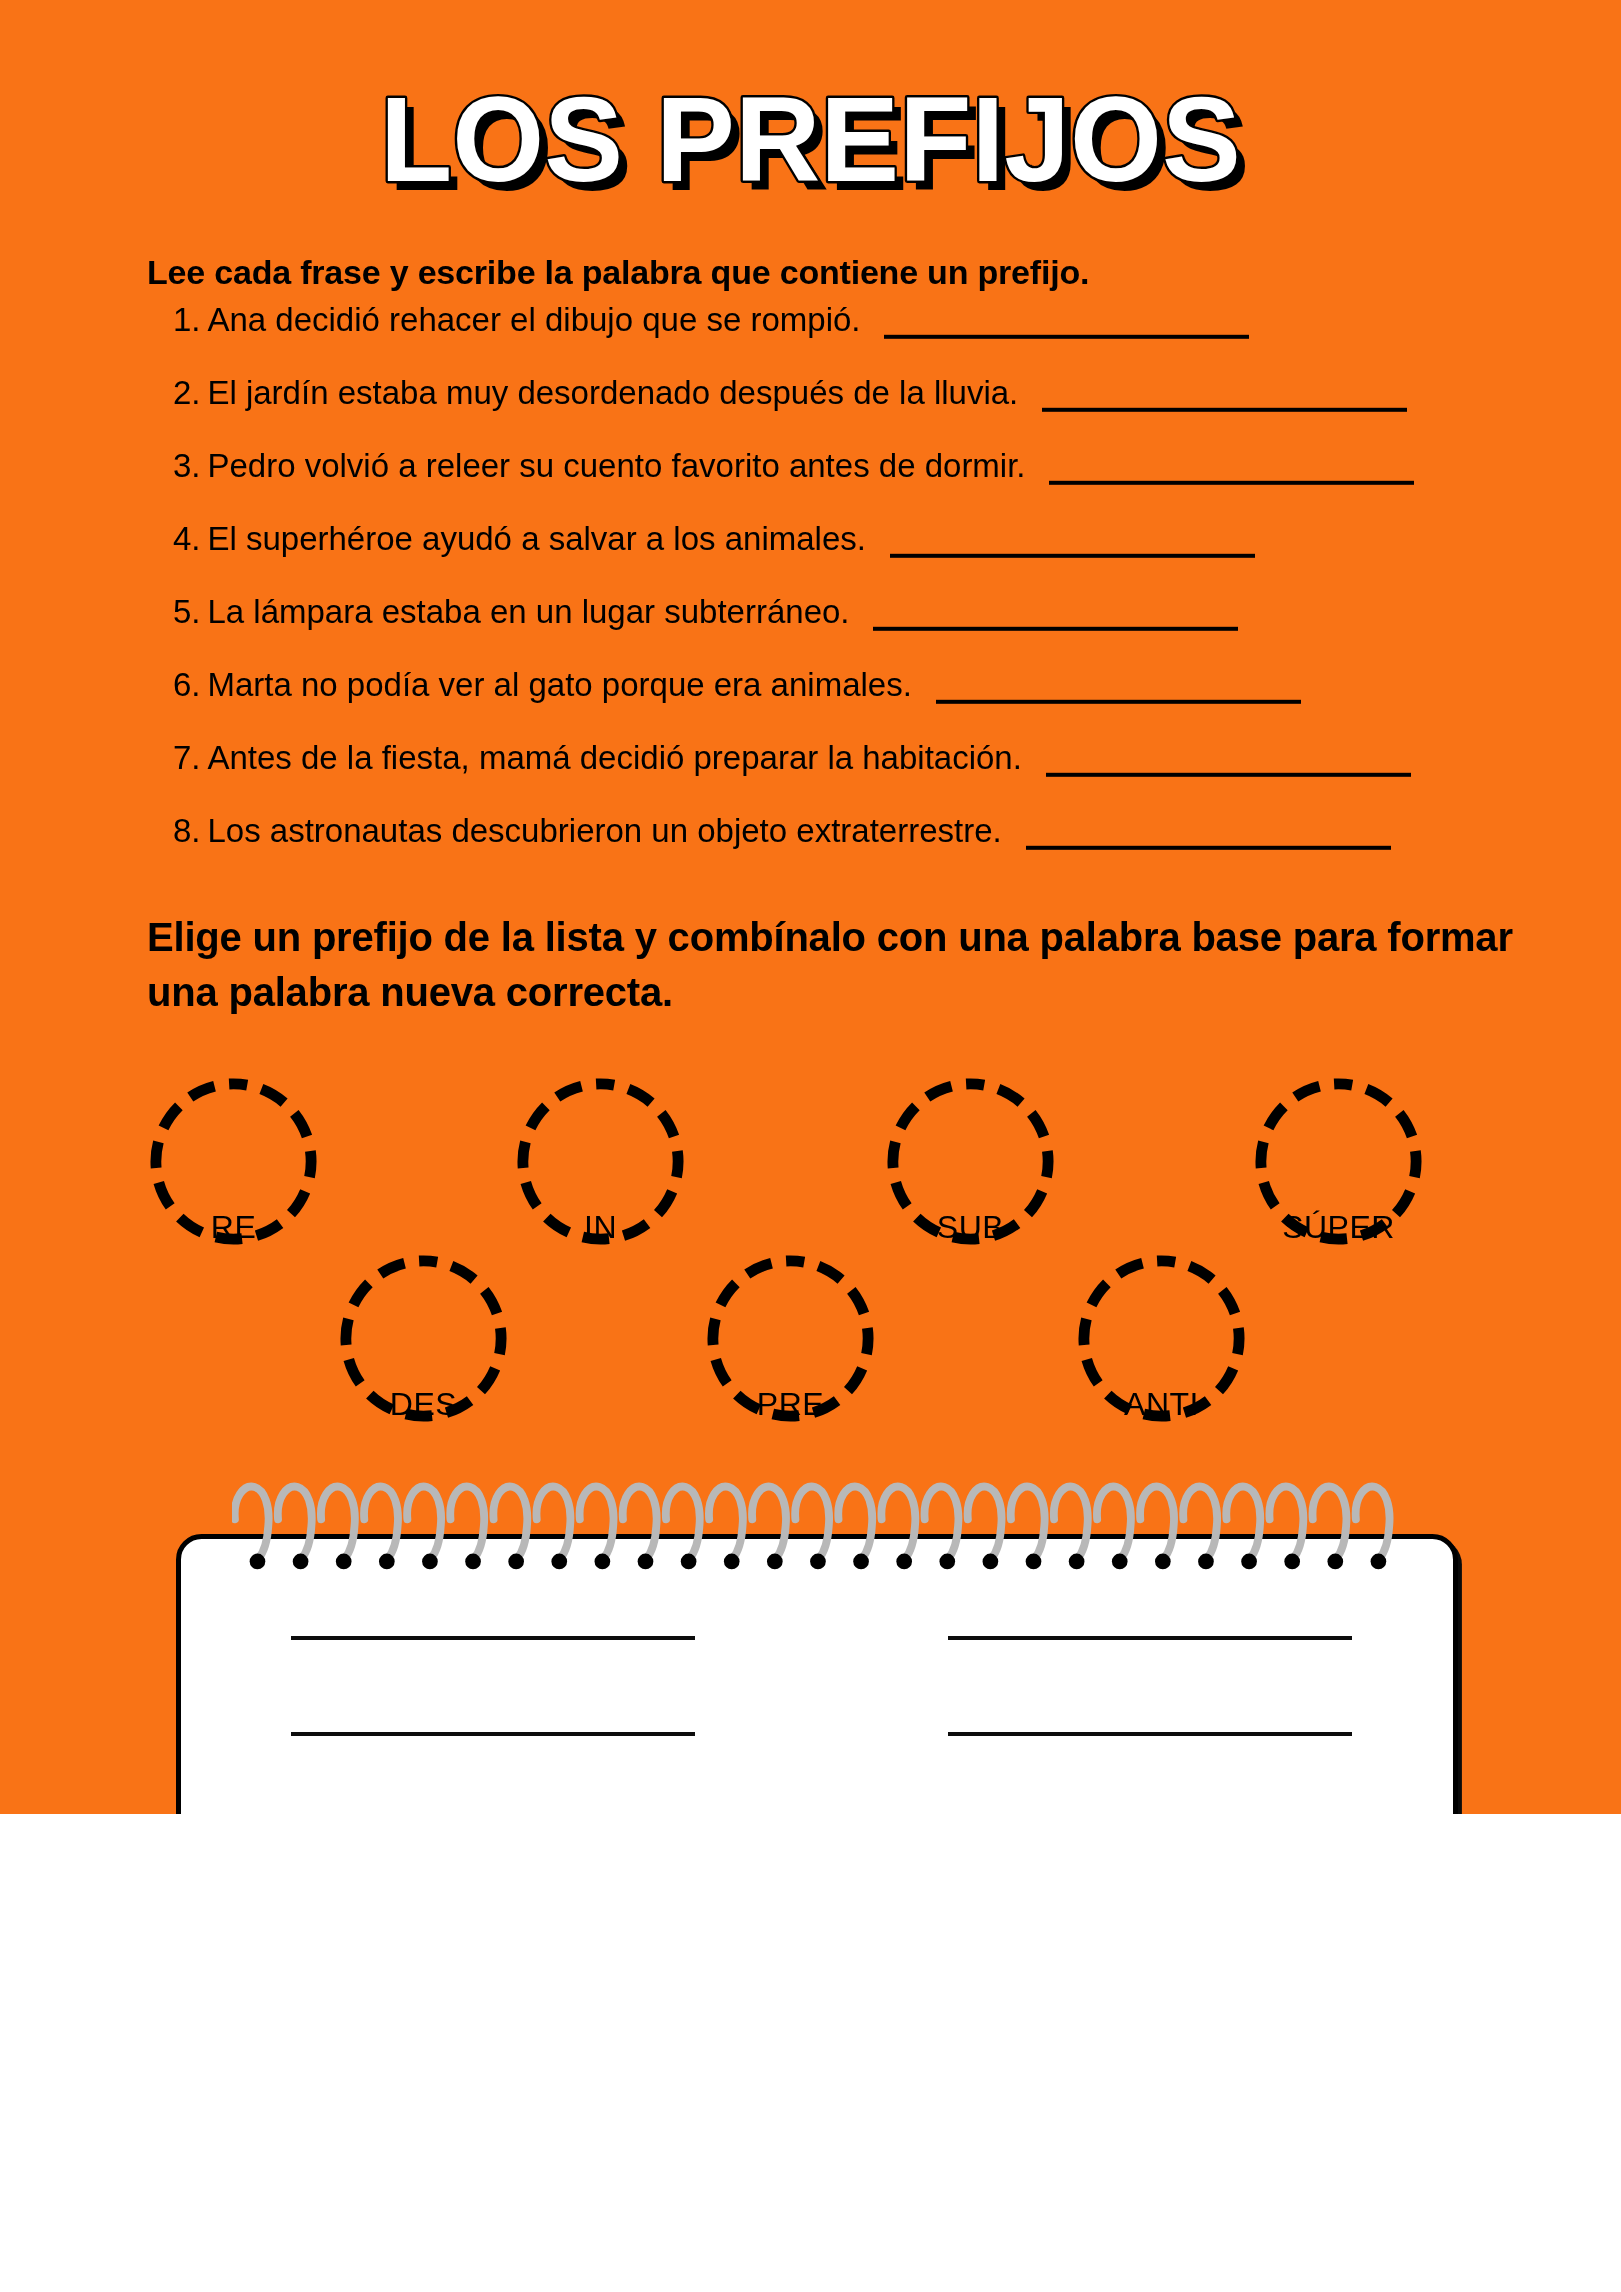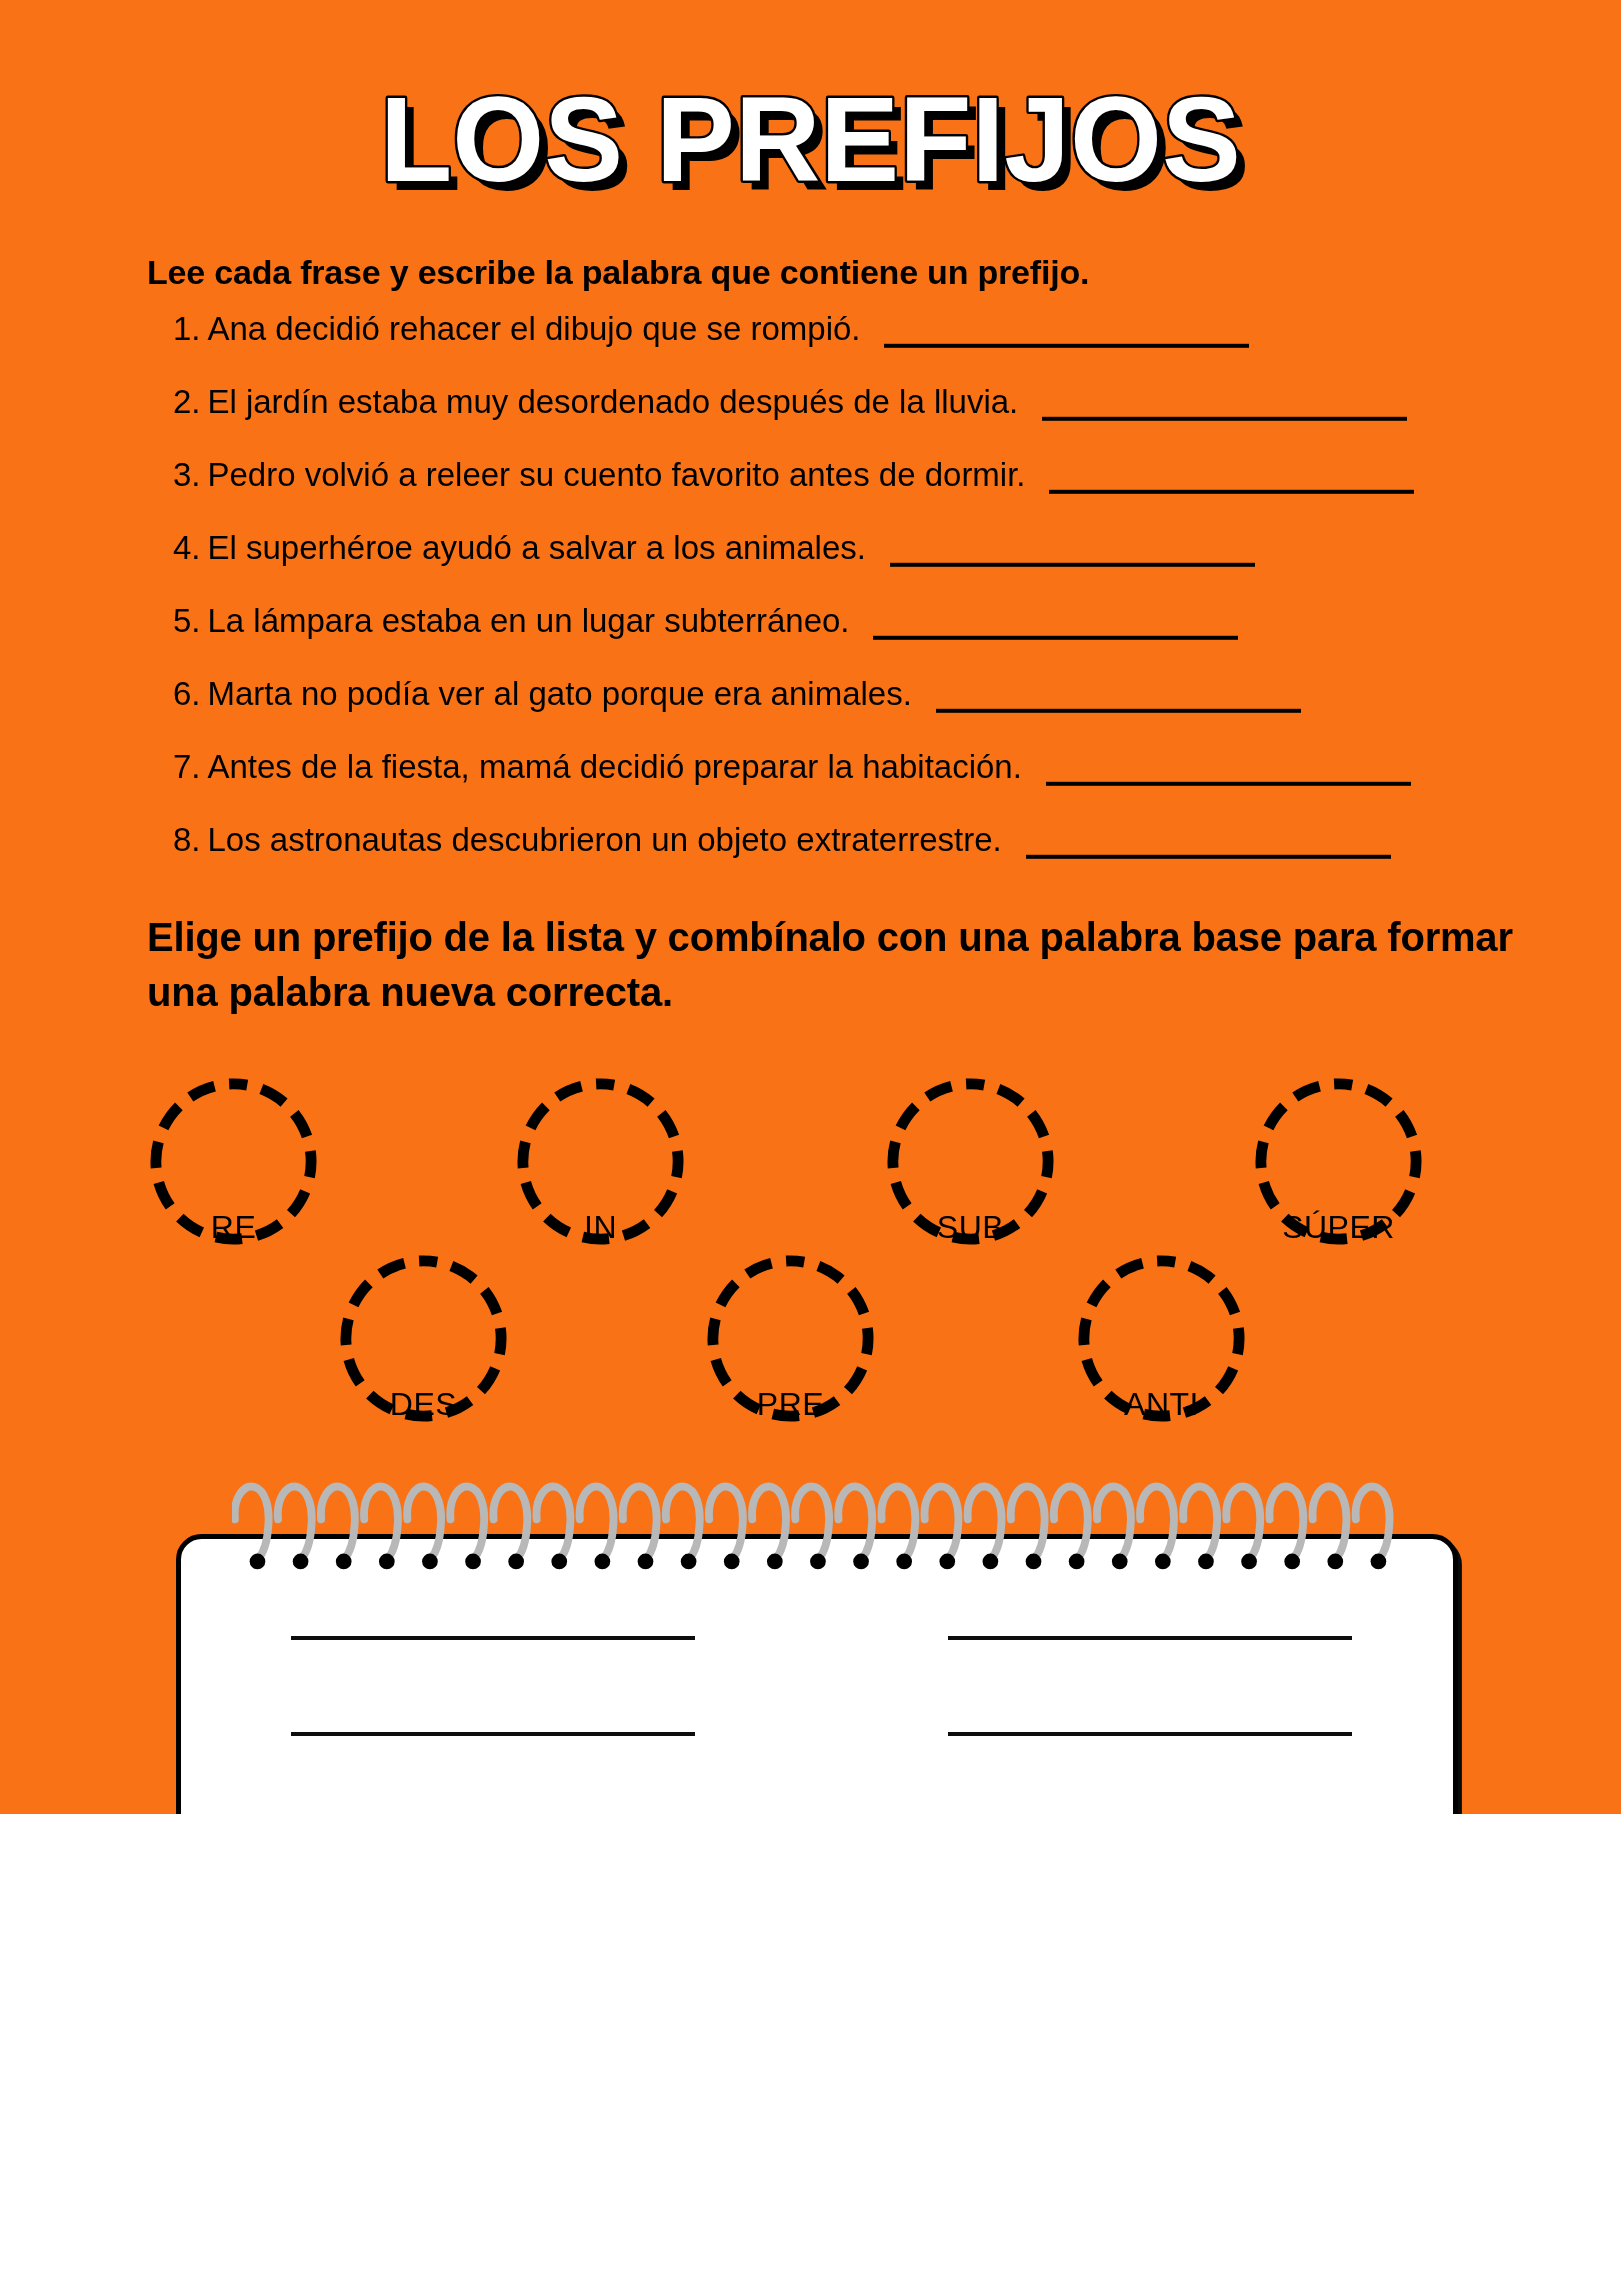--- a/index.html
+++ b/index.html
@@ -23,21 +23,21 @@
     font-weight:bold;font-size:124px;fill:#ffffff;
     stroke:#000;stroke-width:5px;paint-order:stroke;stroke-linejoin:round;
   }
   
   .s1-heading{
     position:absolute;left:147px;top:253px;
     font-size:34px;font-weight:bold;letter-spacing:-0.2px;
     white-space:nowrap;
     text-align:right;
   }
-  .items{position:absolute;left:173px;top:309px;width:1392px;}
+  .items{position:absolute;left:173px;top:300px;width:1392px;}
   .item{
     height:73px;
     font-size:33px;line-height:39px;
     white-space:nowrap;
   }
   .item .num{margin-right:6.9px;}
   .blank{
     display:inline-block;
     width:365px;height:9.8px;
     border-bottom:4.9px solid #000;

